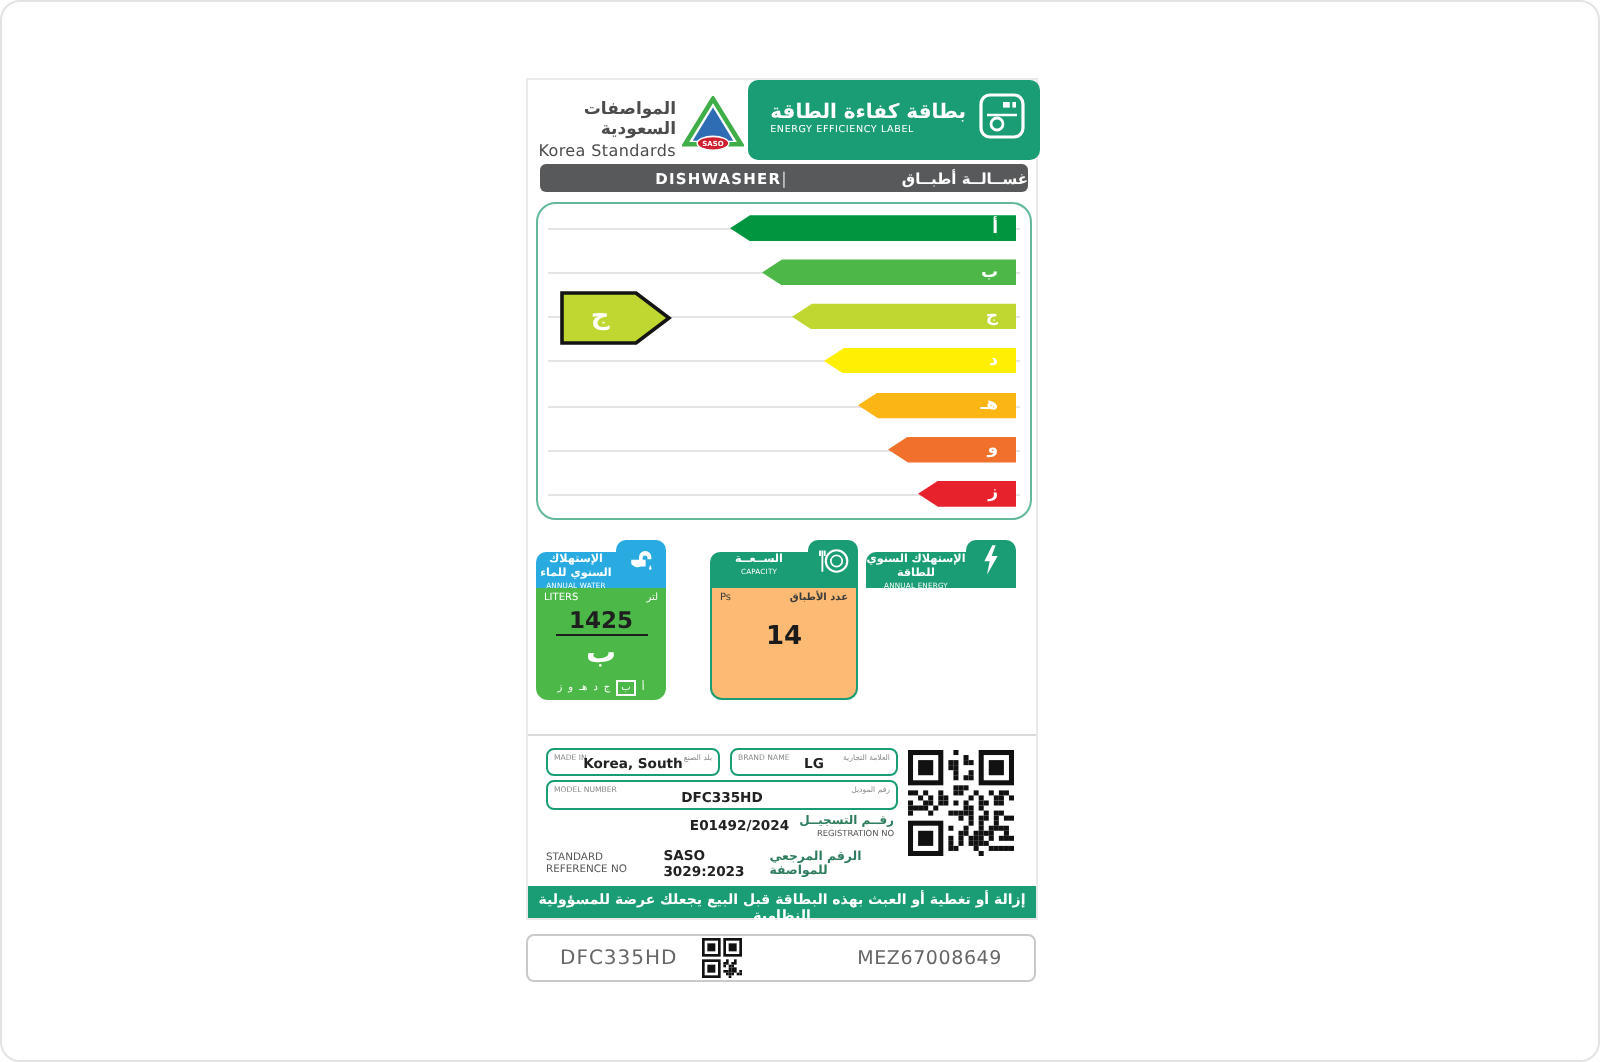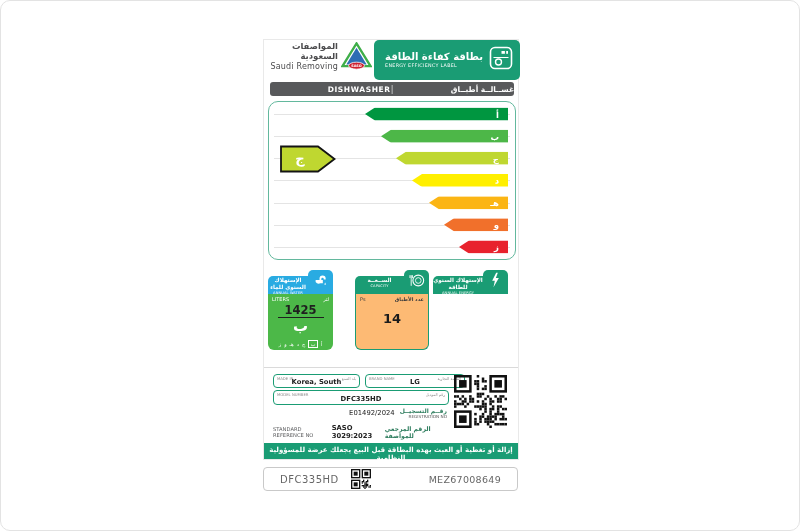--- a/index.html
+++ b/index.html
@@ -4,21 +4,21 @@
 <style>
   * { margin:0; padding:0; box-sizing:border-box; }
   html,body { background:#fff; font-family:"DejaVu Sans", sans-serif; }
   .canvas { position:relative; width:800px; height:531px; background:#fff;
             border:1px solid #e3e3e3; border-radius:10px; overflow:hidden; }
   .card { position:absolute; left:262px; top:38px; width:256px; height:421px;
           background:#fff; border:1px solid #e9e9e9; }
 
   
   .hdr-left { position:absolute; left:4px; top:2px; width:104px; height:38px;
-              display:flex; align-items:flex-start; justify-content:flex-end; gap:3px; }
+              display:flex; align-items:flex-end; justify-content:flex-end; gap:3px; }
   .auth-text { text-align:right; color:#4c4c4e; line-height:1.15; }
   .auth-ar { font-size:8.5px; font-weight:bold; }
   .auth-en { font-size:8px; letter-spacing:.2px; }
   .hdr-right { position:absolute; left:110px; top:0; width:146px; height:40px;
                background:var(--teal,#1a9c74); border-radius:5px;
                display:flex; align-items:center; justify-content:flex-end;
                gap:6px; padding:0 7px; }
   .title-text { color:#fff; line-height:1.2; }
   .t-ar { font-size:10px; font-weight:bold; }
   .t-en { font-size:4.8px; letter-spacing:.3px; }
@@ -70,29 +70,29 @@
   .wgrade { text-align:center; color:#fff; font-weight:bold; font-size:15px; line-height:1.15; }
   .wletters { position:absolute; bottom:2px; left:0; right:0; display:flex;
               flex-direction:row-reverse; justify-content:center; align-items:center;
               gap:3px; font-size:5px; color:#fff; }
   .wletters .hl { border:.5px solid #fff; padding:0 1.5px; }
 
   
   .sep { position:absolute; left:0; right:0; top:327px; height:1px; background:#dadada; }
   .field { position:absolute; border:1px solid var(--teal,#1a9c74); border-radius:4px; background:#fff; }
   .f-madein { left:9px; top:334px; width:87px; height:14px; }
-  .f-brand  { left:101px; top:334px; width:100px; height:14px;text-decoration:underline; }
+  .f-brand  { left:101px; top:334px; width:84px; height:14px;text-decoration:underline; }
   .f-model  { left:9px; top:350px; width:176px; height:15px; }
   .fl-en { position:absolute; left:3px; top:1px; font-size:3.8px; color:#8a8a8a; }
   .fl-ar { position:absolute; right:3px; top:1px; font-size:3.8px; color:#8a8a8a; }
   .fval { position:absolute; left:0; right:0; bottom:1.5px; text-align:center;
           font-size:6.8px; font-weight:bold; color:#222; }
   .qr-main { position:absolute; left:190px; top:335px; width:53px; height:53px; }
   .reg { position:absolute; right:71px; top:367px; display:flex; align-items:center; gap:5px; }
-  .reg-val { font-size:6.8px; font-weight:normal; color:#222; }
+  .reg-val { font-size:6.8px; font-weight:bold; color:#222; }
   .reg-labels { text-align:right; line-height:1.2; }
   .reg-ar { font-size:6px; font-weight:bold; color:#2e7d5e; }
   .reg-en { font-size:4.2px; color:#555; }
   .stdrow { position:absolute; left:9px; top:384px; width:176px;
             display:flex; justify-content:space-between; align-items:center; }
   .std-en { font-size:5.2px; color:#57585a; }
   .std-val { font-size:6.8px; font-weight:bold; color:#222; }
   .std-ar { font-size:6.2px; font-weight:bold; color:#2e7d5e; }
 
   
@@ -111,21 +111,21 @@
 </style>
 </head>
 <body>
 
 <div class="canvas">
   <div class="card">
 
     <div class="hdr-left">
       <div class="auth-text">
         <div class="auth-ar">المواصفات السعودية</div>
-        <div class="auth-en">Saudi Removing</div>
+        <div class="auth-en">Korea Standards</div>
       </div>
       <span>
         <svg width="31" height="28" viewBox="0 0 32 29">
           <path d="M16 1.5 L30.5 25 L1.5 25 Z" fill="none" stroke="#3fae49" stroke-width="2.4"></path>
           <path d="M16 6 L26.5 23.2 L5.5 23.2 Z" fill="#2e6db4"></path>
           <ellipse cx="16" cy="24.5" rx="8.2" ry="3.6" fill="#cf2030" stroke="#fff" stroke-width="0.8"></ellipse>
           <text x="16" y="26" font-size="3.6" fill="#fff" text-anchor="middle" font-weight="bold">SASO</text>
         </svg>
       </span>
     </div>

